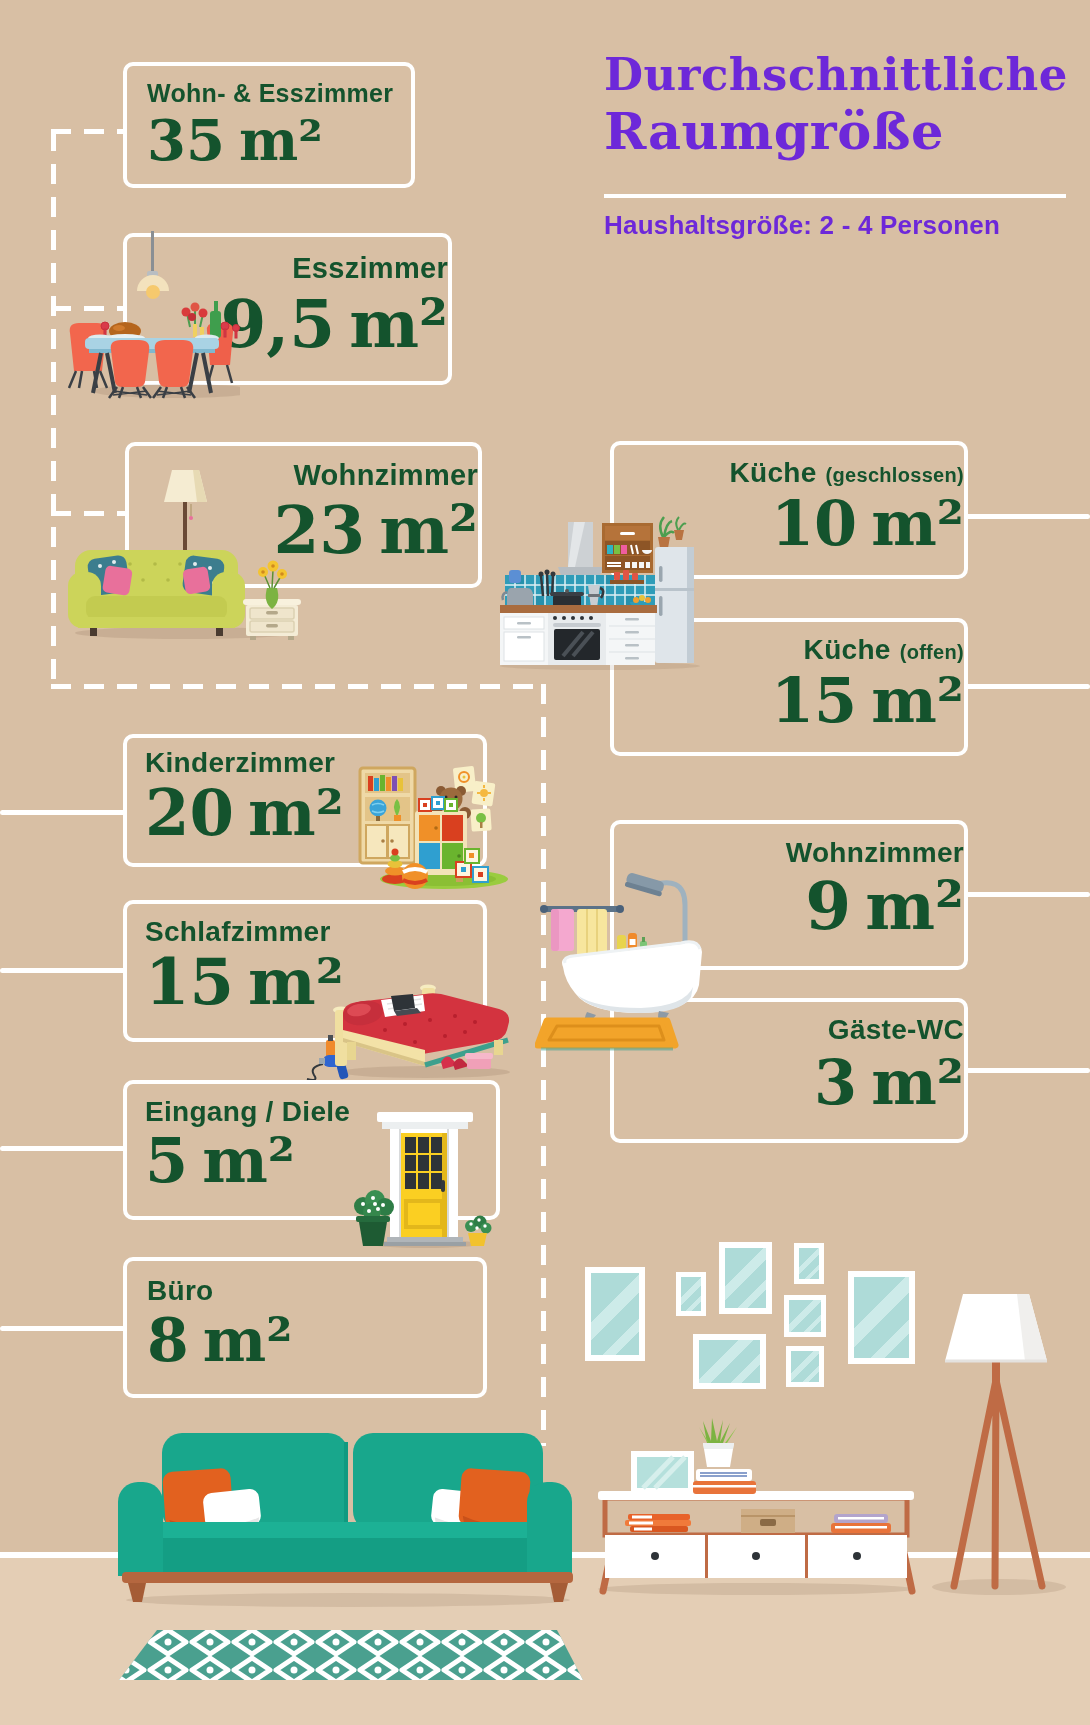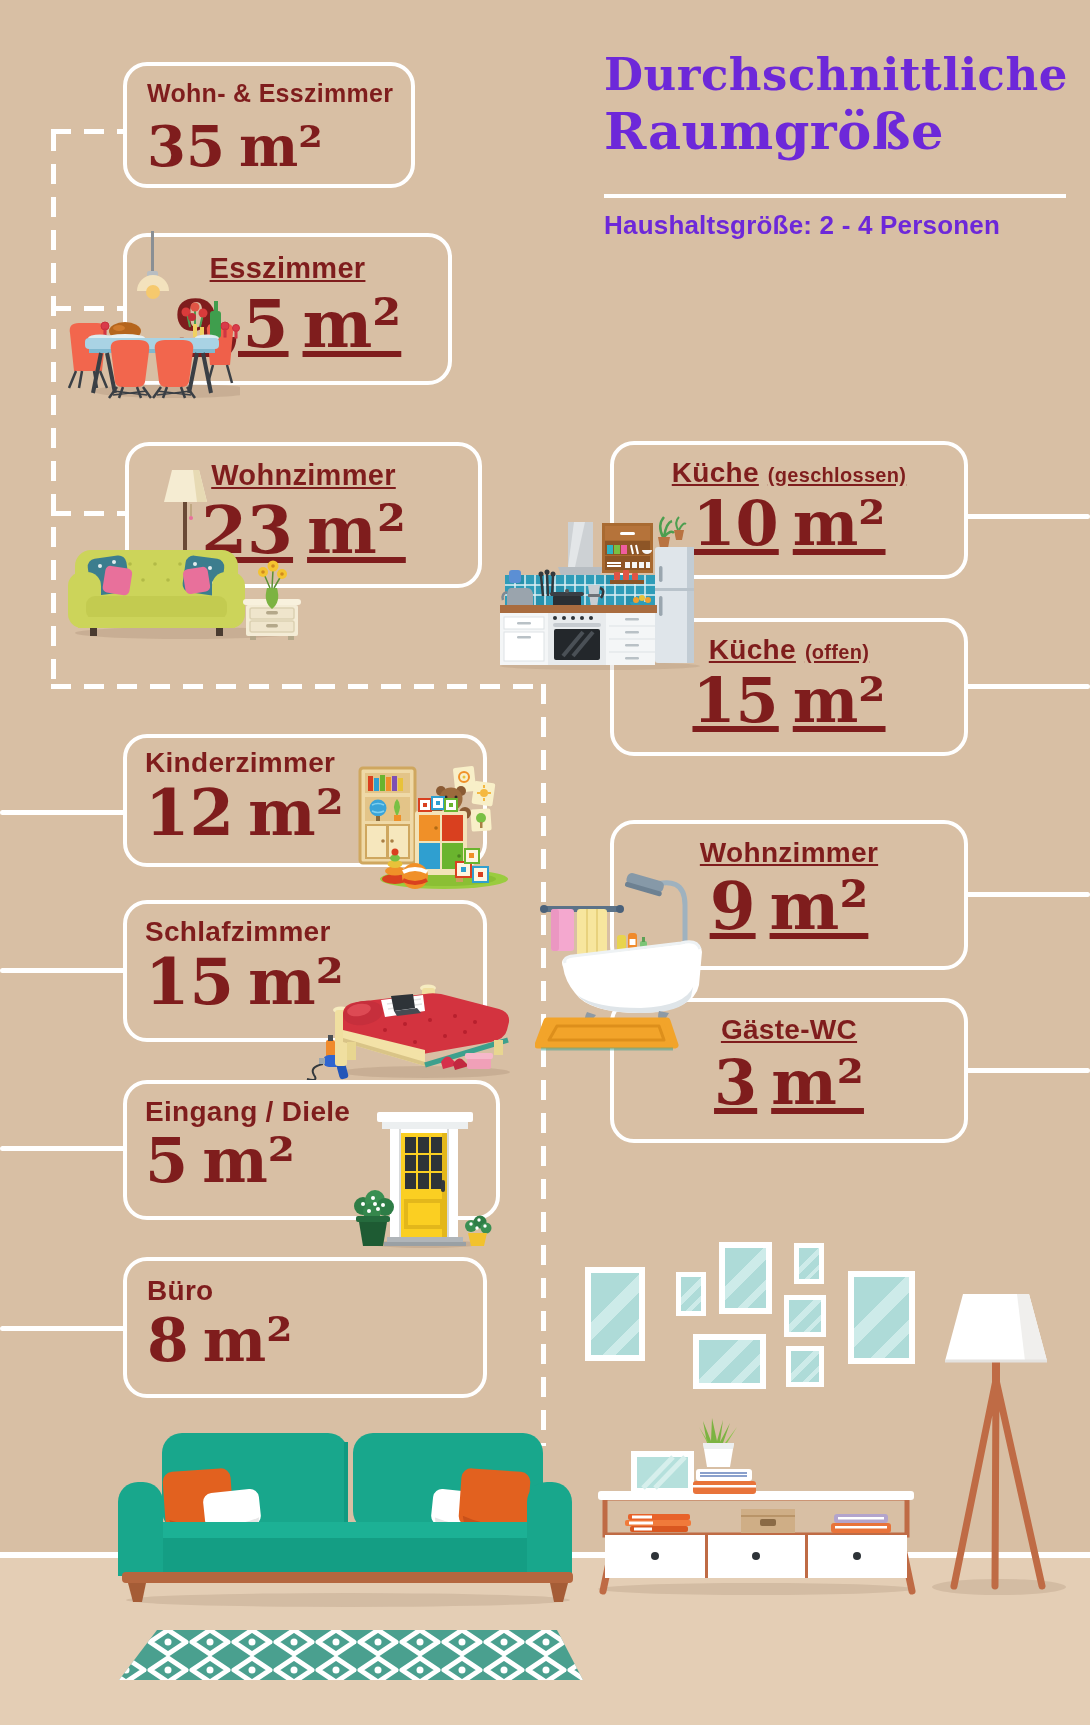--- a/index.html
+++ b/index.html
@@ -9,31 +9,31 @@
   .baseboard{position:absolute;left:0;top:1552px;width:1090px;height:6px;background:#fff;z-index:0;}
 
   
   .sline{position:absolute;height:5px;background:#fff;z-index:1;border-radius:3px;}
   .dline-h{position:absolute;height:5px;z-index:1;
     background-image:repeating-linear-gradient(to right,#fff 0,#fff 20px,transparent 20px,transparent 33px);}
   .dline-v{position:absolute;width:5px;z-index:1;
     background-image:repeating-linear-gradient(to bottom,#fff 0,#fff 20px,transparent 20px,transparent 33px);}
 
   
-  .room-box{position:absolute;border:4px solid #fff;border-radius:24px;color:#7f1d1d;
+  .room-box{position:absolute;border:4px solid #fff;border-radius:10px;color:#14532d;
             box-sizing:border-box;z-index:2;}
   .room-label{display:block;font-weight:700;font-size:28px;letter-spacing:.3px;line-height:1.15;}
   .label-note{font-size:20px;margin-left:9px;font-weight:700;}
   .room-value{font-family:"DejaVu Serif",serif;font-weight:700;font-size:64px;line-height:1.05;}
   .room-value .unit{margin-left:14px;}
-  .centered{text-align:center;text-decoration:underline;}
+  .centered{text-align:right;}
 
   #b1{left:123px;top:62px;width:292px;height:126px;padding:13px 0 0 20px;}
   #b1 .room-label{font-size:25px;}
-  #b1 .room-value{font-size:56px;margin-top:9px;}
+  #b1 .room-value{font-size:56px;margin-top:3px;}
   #b2{left:123px;top:233px;width:329px;height:152px;padding-top:15px;}
   #b2 .room-label{font-size:29px;}
   #b2 .room-value{font-size:66px;margin-top:5px;}
   #b3{left:125px;top:442px;width:357px;height:146px;padding-top:13px;}
   #b3 .room-label{font-size:29px;}
   #b3 .room-value{font-size:66px;margin-top:4px;}
   #b4{left:610px;top:441px;width:358px;height:138px;padding-top:12px;}
   #b4 .room-value{font-size:62px;margin-top:2px;}
   #b5{left:610px;top:618px;width:358px;height:138px;padding-top:12px;}
   #b5 .room-value{font-size:62px;margin-top:2px;}
@@ -111,21 +111,21 @@
   <div class="room-box centered" id="b4">
     <span class="room-label"><span>Küche</span><span class="label-note">(geschlossen)</span></span>
     <div class="room-value"><span>10</span><span class="unit">m²</span></div>
   </div>
   <div class="room-box centered" id="b5">
     <span class="room-label"><span>Küche</span><span class="label-note">(offen)</span></span>
     <div class="room-value"><span>15</span><span class="unit">m²</span></div>
   </div>
   <div class="room-box" id="b6">
     <span class="room-label">Kinderzimmer</span>
-    <div class="room-value"><span>12</span><span class="unit">m²</span></div>
+    <div class="room-value"><span>20</span><span class="unit">m²</span></div>
   </div>
   <div class="room-box" id="b7">
     <span class="room-label">Schlafzimmer</span>
     <div class="room-value"><span>15</span><span class="unit">m²</span></div>
   </div>
   <div class="room-box centered" id="b8">
     <span class="room-label">Wohnzimmer</span>
     <div class="room-value"><span>9</span><span class="unit">m²</span></div>
   </div>
   <div class="room-box centered" id="b9">

